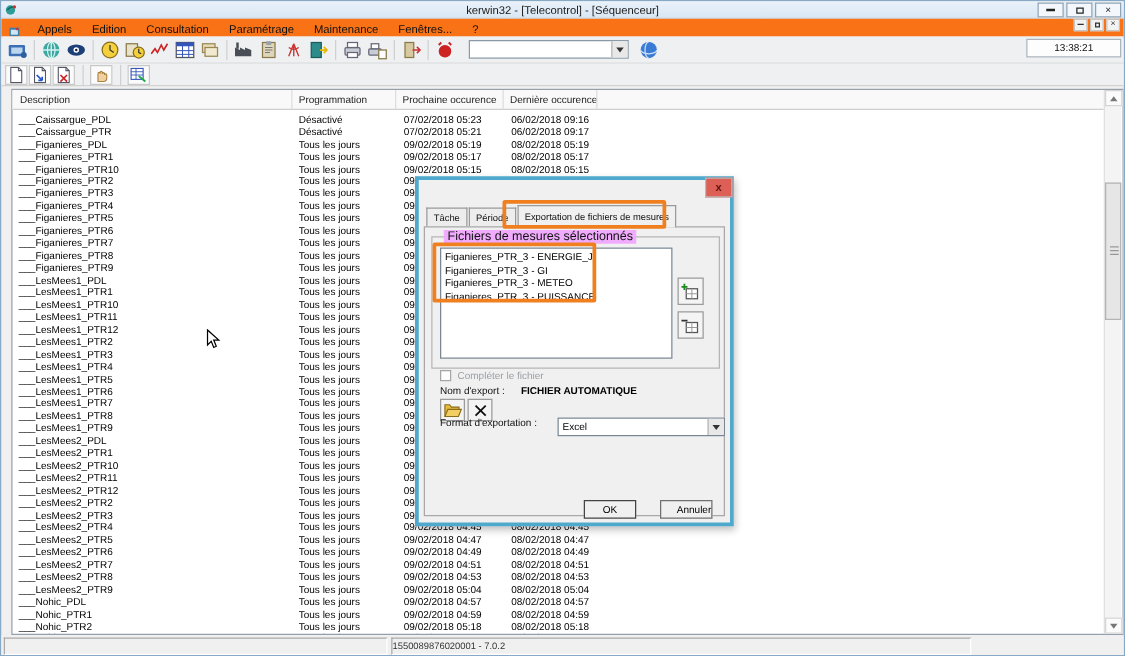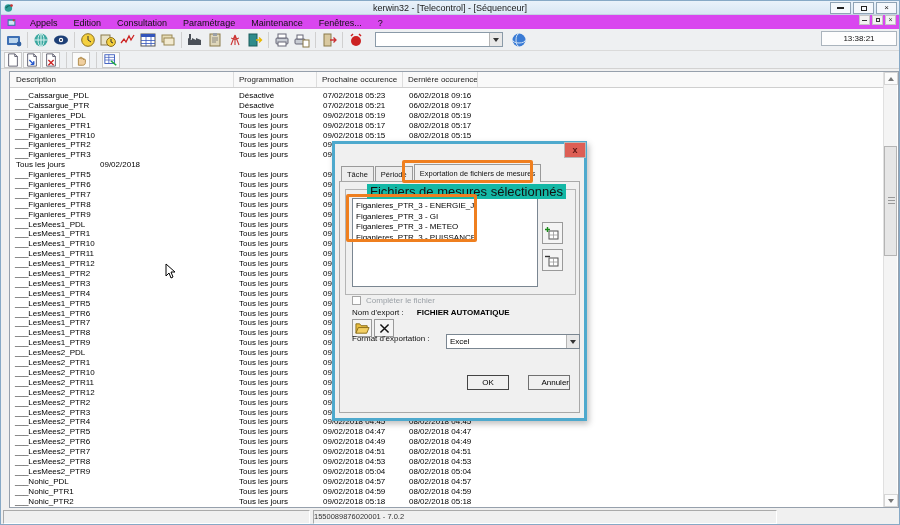--- a/index.html
+++ b/index.html
@@ -18,22 +18,22 @@
   #title-text { position:absolute; left:0; right:0; text-align:center;
     font-size:9px; line-height:14px; color:#1b1b1b; }
   #app-icon { margin-left:3px; width:10px; height:10px; z-index:2; }
   .winbtns { position:absolute; right:2px; top:1px; display:flex; gap:2px; z-index:3; }
   .winbtn { width:21px; height:12px; background:#f4f8fc; border:1px solid #8fa3b5;
     font-size:8px; line-height:10px; text-align:center; color:#222; }
   .glyph-box { display:inline-block; width:6px; height:5px; border:1px solid #222; margin-top:3px; }
   .glyph-min { display:inline-block; width:7px; height:2px; background:#222; margin-bottom:1px; }
 
   
-  #menubar { left:0; top:14px; width:898px; height:16px; background:#d946ef;
-    border-bottom:1px solid #e2e2e2; display:flex; align-items:center; }
+  #menubar { left:0; top:14px; width:898px; height:16px; background:#f97316;
+    border-bottom:1px solid #e2e2e2; display:flex; align-items:flex-end; }
   #child-icon { width:9px; height:9px; margin:0 6px 0 6px; }
   .menu-item { font-size:9px; line-height:14px; padding:0 8px; color:#111; }
   .mdi-btns { position:absolute; right:3px; top:0; display:flex; gap:2px; }
   .mdi-btn { width:11px; height:10px; background:#f2f2f2; border:1px solid #c5c5c5;
     font-size:7px; line-height:8px; text-align:center; color:#333; }
   .glyph-box-s { display:inline-block; width:4px; height:4px; border:1px solid #333; margin-top:2px; }
   .glyph-min-s { display:inline-block; width:5px; height:1px; background:#333; margin-bottom:1px; }
 
   
   #toolbar1 { left:0; top:28px; width:898px; height:22px; background:#eef0f2;
@@ -110,21 +110,21 @@
     font-size:9px; line-height:14px; text-align:center; z-index:12; }
   .tabs { position:absolute; left:6px; top:20px; display:flex; height:18px; }
   .tab { font-size:7.5px; line-height:16px; padding:0 5px; background:#ededed;
     border:1px solid #9a9a9a; border-bottom:none; margin-right:1px; color:#111;
     height:16px; margin-top:2px; }
   .tab.active { background:#f0f0f0; height:18px; margin-top:0; line-height:18px; z-index:2; }
   #dlg-panel { position:absolute; left:4px; top:37px; width:241px; height:232px;
     border:1px solid #a8a8a8; background:#f0f0f0; }
   #groupbox { position:absolute; left:10px; top:45px; width:231px; height:106px;
     border:1px solid #b5b5b5; }
-  #group-label { position:absolute; left:32px; top:40px; font-size:13px; background:#14b8a6;
+  #group-label { position:absolute; left:20px; top:40px; font-size:10px; background:#f0abfc;
     padding:0 3px; color:#111; z-index:2; }
   #file-list { position:absolute; left:17px; top:54px; width:186px; height:89px;
     background:#fff; border:1px solid #7a8691; overflow:hidden; padding-top:2px; }
   .file-item { font-size:8px; line-height:10.5px; padding-left:3px; white-space:nowrap; }
   .mini-btn { position:absolute; width:21px; height:22px; background:#f4f4f4;
     border:1px solid #9a9a9a; display:flex; align-items:center; justify-content:center; }
   #btn-addfile { left:207px; top:78px; }
   #btn-removefile { left:207px; top:105px; }
   #dlg-checkbox-row { position:absolute; left:17px; top:152px; display:flex; align-items:center; }
   #dlg-checkbox { width:9px; height:9px; background:#fdfdfd; border:1px solid #a5a5a5; }
@@ -134,21 +134,21 @@
   #export-name-value { font-size:8px; line-height:11px; font-weight:bold; margin-left:13px; }
   .small-btn { position:absolute; top:175px; width:20px; height:18px; background:#f4f4f4;
     border:1px solid #9a9a9a; display:flex; align-items:center; justify-content:center; }
   #btn-openfile { left:17px; }
   #btn-clearname { left:39px; }
   #format-row { position:absolute; left:17px; top:190px; width:220px; display:flex; align-items:center; }
   #format-label { font-size:8px; color:#111; }
   #format-combo { position:absolute; left:94px; top:0; width:134px; height:15px;
     background:#fff; border:1px solid #7a8691; display:flex; }
   #format-value { flex:1; font-size:8px; line-height:13px; padding-left:3px; }
-  .dlg-btn { position:absolute; top:231px; width:42px; height:15px; background:#f0f0f0;
+  .dlg-btn { position:absolute; top:256px; width:42px; height:15px; background:#f0f0f0;
     border:1px solid #707070; font-size:8px; line-height:13px; text-align:center; }
   #btn-ok { left:132px; border-color:#444; }
   #btn-cancel { left:193px;text-align:right; }
 
   
   .orange-box { position:absolute; border:3px solid #ef7f1f; border-radius:2px; z-index:15; }
   #anno-tab { left:401px; top:159px; width:131px; height:23px; }
   #anno-files { left:345px; top:193px; width:131px; height:48px; }
 
   #cursor { left:164px; top:262px; z-index:30; }
@@ -403,20 +403,21 @@
         <div class="tcell c-prochaine">09/02/2018</div>
         <div class="tcell c-derniere"></div>
       </div>
       <div class="trow">
         <div class="tcell c-description">___Figanieres_PTR3</div>
         <div class="tcell c-programmation">Tous les jours</div>
         <div class="tcell c-prochaine">09/02/2018</div>
         <div class="tcell c-derniere"></div>
       </div>
       <div class="trow">
+        <div class="tcell c-description">___Figanieres_PTR4</div>
         <div class="tcell c-programmation">Tous les jours</div>
         <div class="tcell c-prochaine">09/02/2018</div>
         <div class="tcell c-derniere"></div>
       </div>
       <div class="trow">
         <div class="tcell c-description">___Figanieres_PTR5</div>
         <div class="tcell c-programmation">Tous les jours</div>
         <div class="tcell c-prochaine">09/02/2018</div>
         <div class="tcell c-derniere"></div>
       </div>

